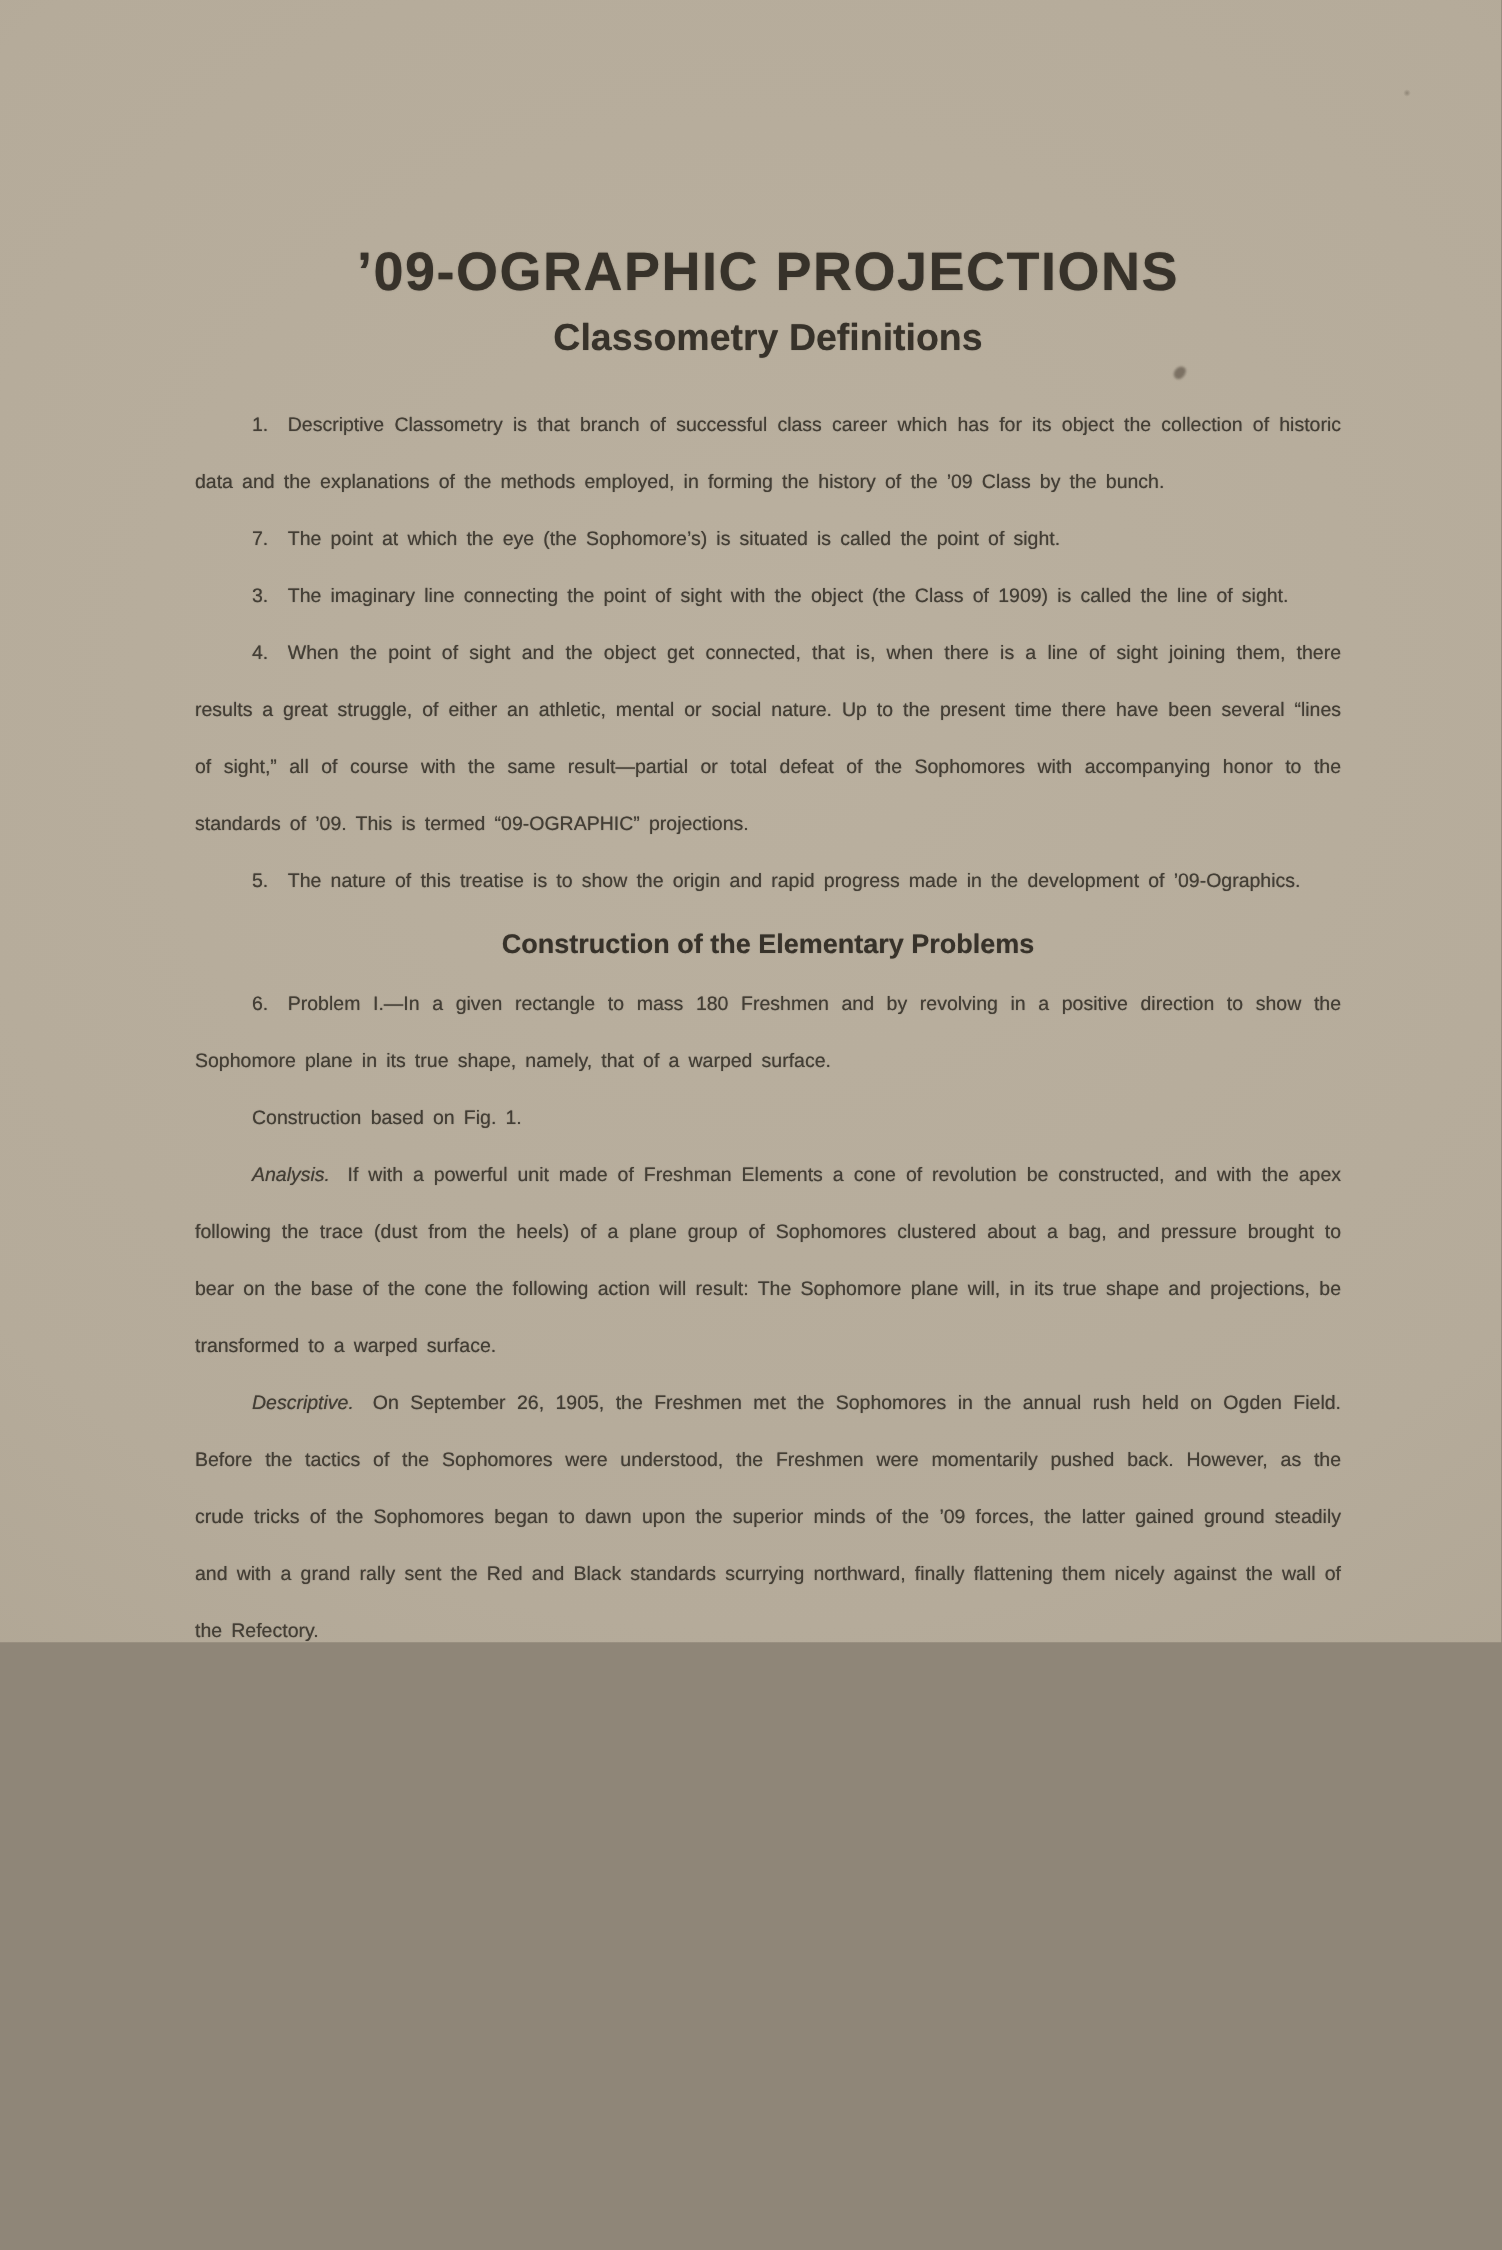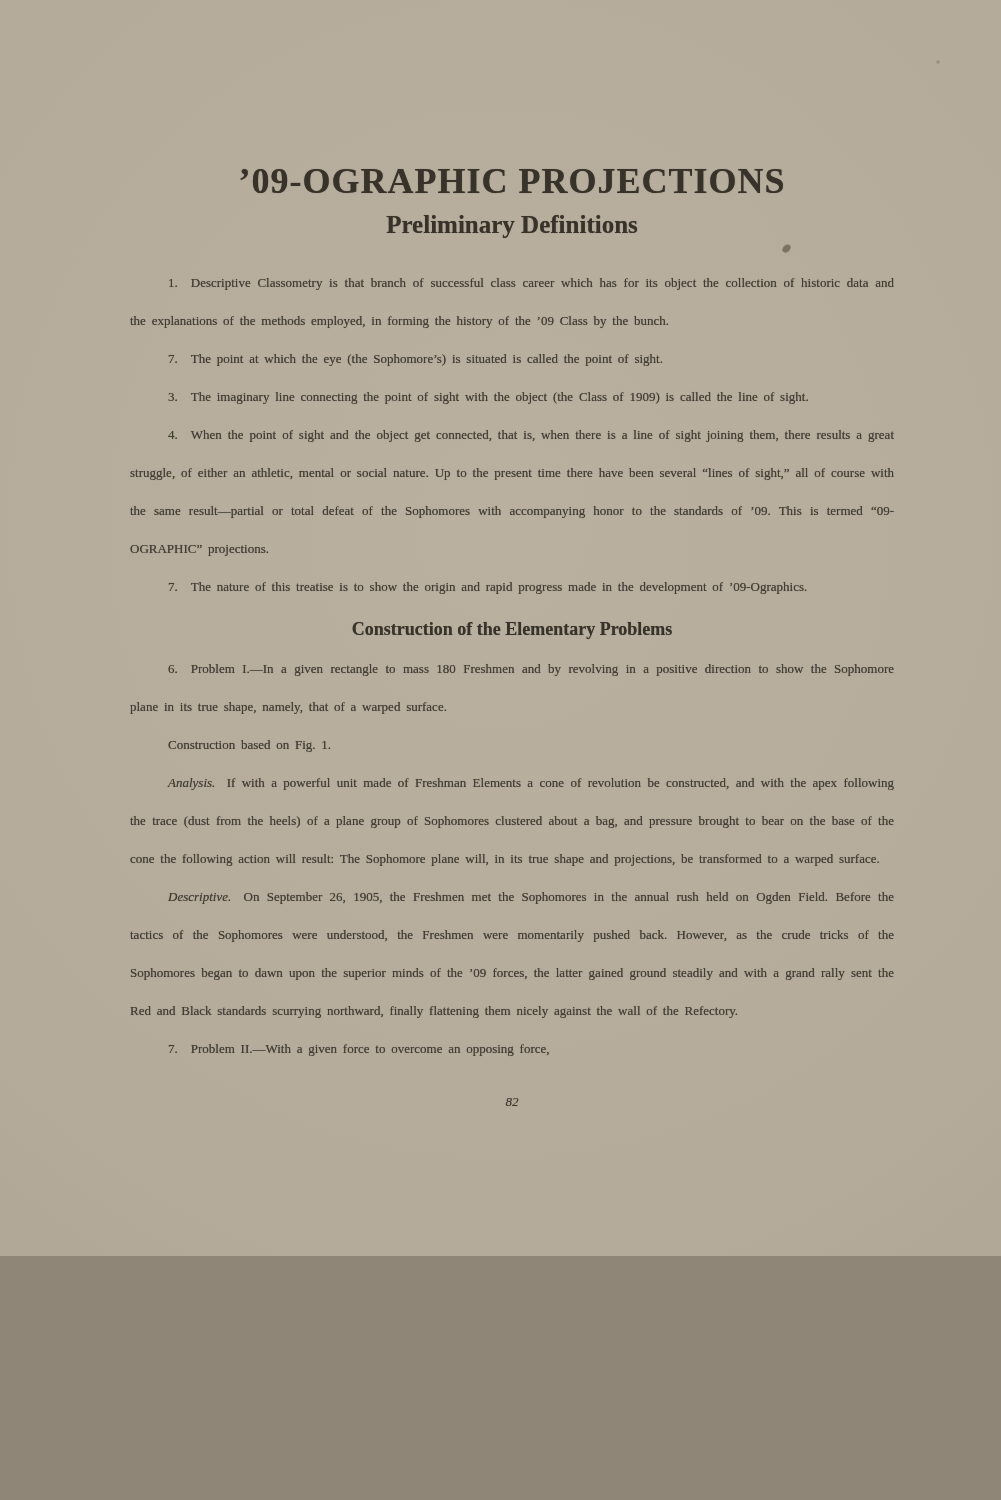--- a/index.html
+++ b/index.html
@@ -3,23 +3,23 @@
 <meta charset="utf-8">
 <style>
   html, body {
     margin: 0;
     padding: 0;
     background: #8f8678;
   }
   .page {
     position: relative;
     width: 1001px;
-    height: 1256px;
+    height: 1095px;
     overflow: hidden;
-    font-family: Liberation Serif, serif;
+    font-family: Liberation Sans, sans-serif;
     color: #433e35;
     background-image:
       radial-gradient(circle 2px at 872px 1312px, rgba(70,62,50,.55), transparent 3px),
       radial-gradient(circle 1.5px at 428px 1392px, rgba(70,62,50,.4), transparent 2.5px),
       radial-gradient(circle 1.5px at 938px 62px, rgba(70,62,50,.35), transparent 2.5px),
       radial-gradient(circle 1px at 332px 1418px, rgba(70,62,50,.35), transparent 2px),
       radial-gradient(circle 1.5px at 778px 1466px, rgba(70,62,50,.3), transparent 2.5px),
       radial-gradient(ellipse 130% 110% at 50% 42%, #bab09f 0%, #b5ab9a 52%, #aba18f 88%, #a2987f 100%);
   }
   .text-col {
@@ -87,28 +87,28 @@
     filter: blur(.6px);
   }
 </style>
 </head>
 <body>
 
 <div class="page">
   <main class="text-col">
 
     <h1 class="title">’09-OGRAPHIC PROJECTIONS</h1>
-    <h2 class="subtitle">Preliminary Definitions</h2>
+    <h2 class="subtitle">Classometry Definitions</h2>
     <span class="speck"></span>
 
     <p class="body-p first">1. Descriptive Classometry is that branch of successful class career which has for its object the collection of historic data and the explanations of the methods employed, in forming the history of the ’09 Class by the bunch.</p>
     <p class="body-p">7. The point at which the eye (the Sophomore’s) is situated is called the point of sight.</p>
     <p class="body-p">3. The imaginary line connecting the point of sight with the object (the Class of 1909) is called the line of sight.</p>
     <p class="body-p">4. When the point of sight and the object get connected, that is, when there is a line of sight joining them, there results a great struggle, of either an athletic, mental or social nature.  Up to the present time there have been several “lines of sight,” all of course with the same result—partial or total defeat of the Sophomores with accompanying honor to the standards of ’09.  This is termed “09-OGRAPHIC” projections.</p>
-    <p class="body-p">7. The nature of this treatise is to show the origin and rapid progress made in the development of ’09-Ographics.</p>
+    <p class="body-p">5. The nature of this treatise is to show the origin and rapid progress made in the development of ’09-Ographics.</p>
 
     <h3 class="section-heading">Construction of the Elementary Problems</h3>
 
     <p class="body-p">6. Problem I.—In a given rectangle to mass 180 Freshmen and by revolving in a positive direction to show the Sophomore plane in its true shape, namely, that of a warped surface.</p>
     <p class="body-p">Construction based on Fig. 1.</p>
 
     <p class="body-p">
       <span class="ital lead">Analysis.</span>
       <span>If with a powerful unit made of Freshman Elements a cone of revolution be constructed, and with the apex following the trace (dust from the heels) of a plane group of Sophomores clustered about a bag, and pressure brought to bear on the base of the cone the following action will result:  The Sophomore plane will, in its true shape and projections, be transformed to a warped surface.</span>
     </p>

